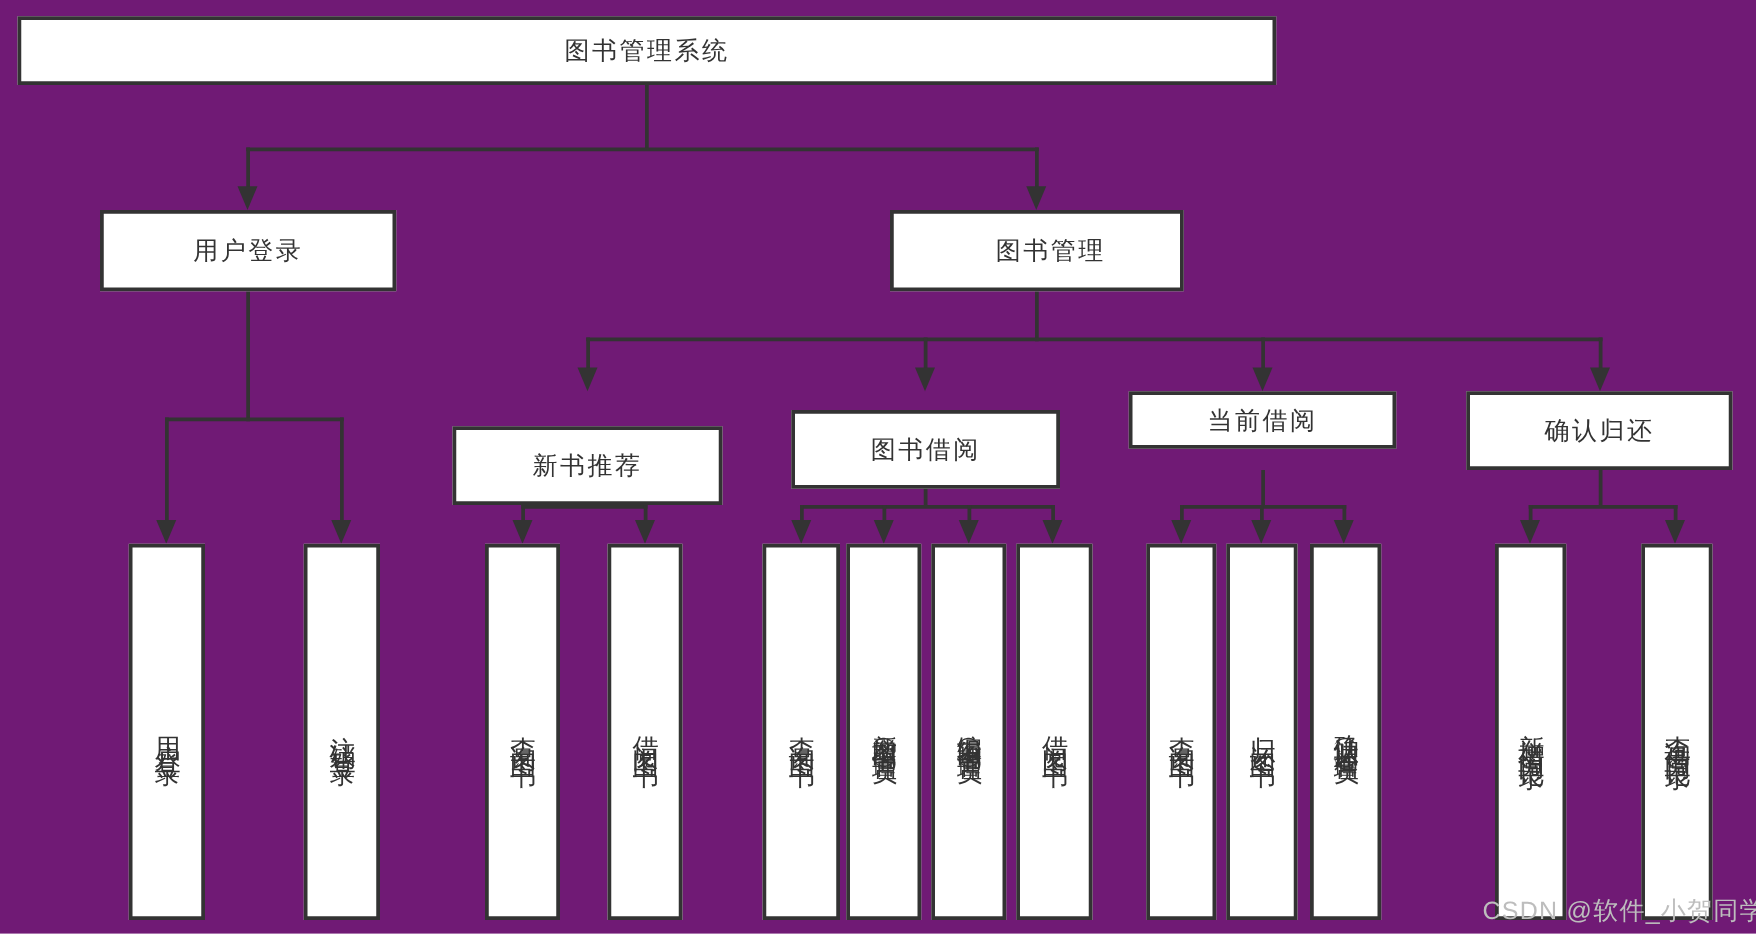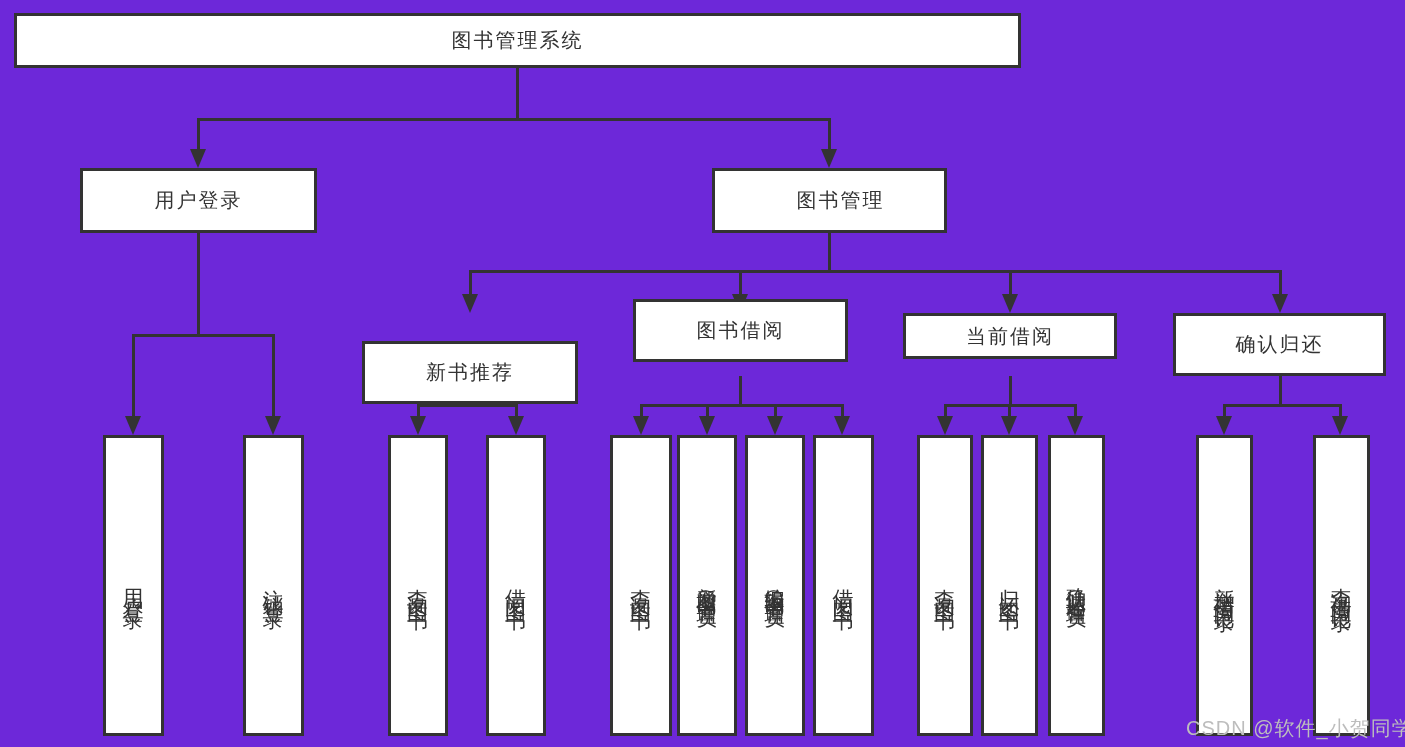--- a/index.html
+++ b/index.html
@@ -1,20 +1,20 @@
 <!DOCTYPE html>
 <html><head>
 <meta charset="utf-8">
 <style>
   * { margin:0; padding:0; box-sizing:border-box; }
   html,body { background:#ffffff; }
   .canvas {
     position:relative;
     width:1405px; height:747px;
-    background:#6d28d9;
+    background:#701a75;
     font-family:"Liberation Sans", sans-serif;
     overflow:hidden;
   }
   .hbox {
     position:absolute;
     border:3px solid #333333;
     background:#ffffff;
     display:flex; align-items:center; justify-content:center;
     font-size:20px; color:#333333; letter-spacing:2px;
     z-index:2;
@@ -85,21 +85,21 @@
   <div class="line" style="left:739px; top:270px; width:3px; height:26px;"></div>
   <div class="arrow" style="left:732px; top:294px;"></div>
   <div class="line" style="left:1009px; top:270px; width:3px; height:26px;"></div>
   <div class="arrow" style="left:1002px; top:294px;"></div>
   <div class="line" style="left:1279px; top:270px; width:3px; height:26px;"></div>
   <div class="arrow" style="left:1272px; top:294px;"></div>
 
   <div class="hbox" style="left:362px; top:313px; width:216px; height:63px;margin-top:28px;">
     <span>新书推荐</span>
   </div>
-  <div class="hbox" style="left:633px; top:299px; width:215px; height:63px;">
+  <div class="hbox" style="left:633px; top:328px; width:215px; height:63px;">
     <span>图书借阅</span>
   </div>
   <div class="hbox" style="left:903px; top:313px; width:214px; height:46px;">
     <span>当前借阅</span>
   </div>
   <div class="hbox" style="left:1173px; top:313px; width:213px; height:63px;">
     <span>确认归还</span>
   </div>
 
   <div class="line" style="left:469px; top:376px; width:3px; height:30px;"></div>

